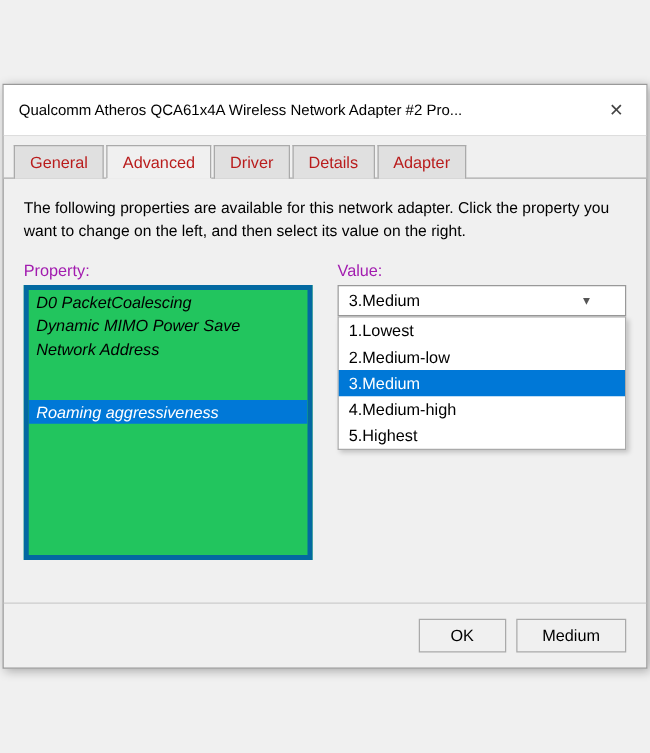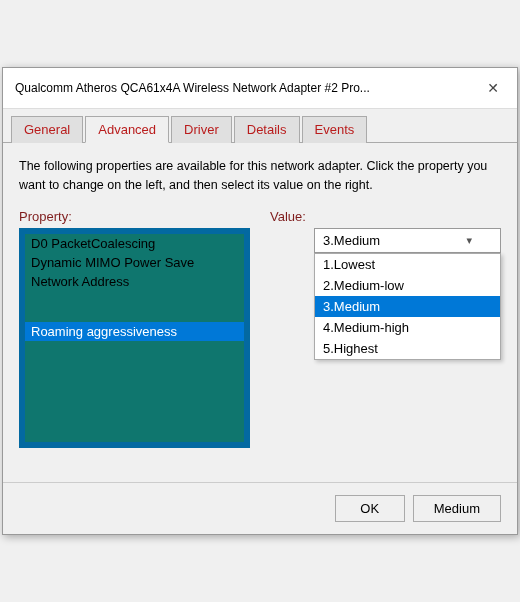--- a/index.html
+++ b/index.html
@@ -89,43 +89,43 @@
     }
     .col-left {
       flex: 1;
     }
     .col-right {
       flex: 1;
     }
     .col-label {
       font-size: 13px;
       margin-bottom: 4px;
-      color: #7f1d1d;
+      color: #a21caf;
     }
     .property-list {
-      border: 6px solid #0369a1;
-      background: #0f766e;
+      border: 4px solid #0369a1;
+      background: #22c55e;
       height: 220px;
       overflow-y: auto;
       font-size: 13px;
+      font-style: italic;
     }
     .property-item {
       padding: 2px 6px;
       cursor: pointer;
       color: #000;
       white-space: nowrap;
     }
     .property-item.selected {
       background: #0078d7;
       color: #fff;
       margin-top: 31px;
     }
     .dropdown-container {
       position: relative;
-      margin-left: 44px;
     }
     .dropdown-trigger {
       width: 100%;
       padding: 4px 28px 4px 8px;
       border: 1px solid #999;
       background: #fff;
       font-size: 13px;
       cursor: pointer;
       text-align: left;
       display: flex;
@@ -178,21 +178,21 @@
   <div class="title-bar">
     <span class="title-bar-text">Qualcomm Atheros QCA61x4A Wireless Network Adapter #2 Pro...</span>
     <button class="close-btn">✕</button>
   </div>
 
   <div class="tabs">
   <div class="tab">General</div>
       <div class="tab active">Advanced</div>
       <div class="tab">Driver</div>
       <div class="tab">Details</div>
-      <div class="tab">Events</div>
+      <div class="tab">Adapter</div>
     </div>
 
   <div class="content">
     <p class="description">The following properties are available for this network adapter. Click the property you want to change on the left, and then select its value on the right.</p>
 
     <div class="columns">
       <div class="col-left">
         <div class="col-label">Property:</div>
         <div class="property-list">
         <div class="property-item">D0 PacketCoalescing</div>

